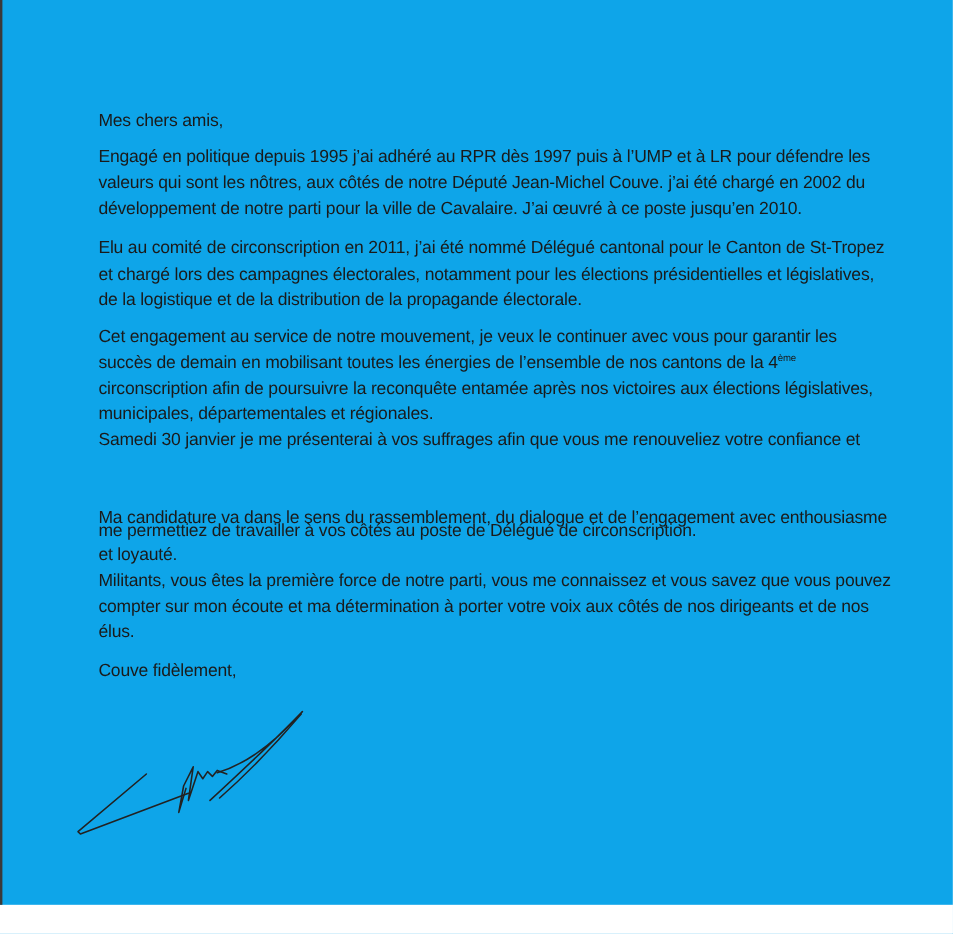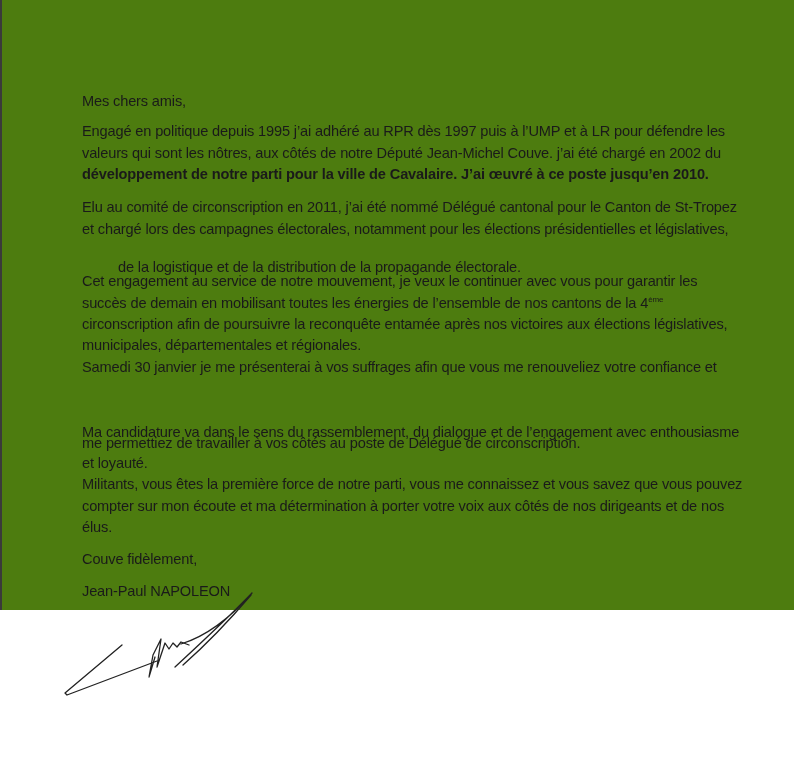--- a/index.html
+++ b/index.html
@@ -11,22 +11,22 @@
     width: 794px;
     height: 778px;
     position: relative;
     overflow: hidden;
     font-family: "Liberation Sans", "DejaVu Sans", sans-serif;
     color: #1a1a1a;
   }
   .page {
     position: absolute;
     left: 0; top: 0;
-    width: 794px; height: 610px;
-    background: #4d7c0f;
+    width: 794px; height: 754px;
+    background: #0ea5e9;
     border-left: 2px solid #3a3a3a;
     box-sizing: border-box;
   }
   .line {
     position: absolute;
     left: 80px;
     font-size: 14.6px;
     line-height: 18px;
     white-space: nowrap;
     letter-spacing: -0.15px;
@@ -47,27 +47,27 @@
 </head>
 <body>
 
 <div class="page">
 
   <div class="line" style="top:92px;">Mes chers amis,</div>
 
   <div>
     <div class="line" style="top:122px;">Engagé en politique depuis 1995 j’ai  adhéré au RPR dès 1997 puis à l’UMP et à LR pour défendre les</div>
     <div class="line" style="top:144px;">valeurs qui sont les nôtres, aux côtés de notre Député Jean-Michel Couve. j’ai été chargé en 2002 du</div>
-    <div class="line" style="top:165px;font-weight:bold;">développement de notre parti pour la ville de Cavalaire. J’ai œuvré à ce poste jusqu’en 2010.</div>
+    <div class="line" style="top:165px;">développement de notre parti pour la ville de Cavalaire. J’ai œuvré à ce poste jusqu’en 2010.</div>
   </div>
 
   <div>
     <div class="line" style="top:198px;">Elu au comité de circonscription en 2011, j’ai été nommé Délégué cantonal pour le Canton de St-Tropez</div>
     <div class="line" style="top:220px;">et chargé lors des campagnes électorales, notamment pour les élections présidentielles et législatives,</div>
-    <div class="line" style="top:258px;margin-left:36px;">de la logistique et de la distribution de la propagande électorale.</div>
+    <div class="line" style="top:241px;">de la logistique et de la distribution de la propagande électorale.</div>
   </div>
 
   <div>
     <div class="line" style="top:272px;">Cet engagement au service de notre mouvement,  je veux le continuer avec vous pour garantir les</div>
     <div class="line" style="top:294px;">
       <span>succès de demain en mobilisant toutes les énergies de l’ensemble de nos cantons de la 4</span><sup>ème</sup>
     </div>
     <div class="line" style="top:315px;">circonscription afin de poursuivre la reconquête entamée après nos  victoires aux élections législatives,</div>
     <div class="line" style="top:336px;">municipales, départementales et régionales.</div>
   </div>
@@ -82,21 +82,20 @@
     <div class="line" style="top:444px;margin-top:10px;">et loyauté.</div>
   </div>
 
   <div>
     <div class="line" style="top:475px;">Militants, vous êtes la première force de notre parti, vous me connaissez et vous savez que vous pouvez</div>
     <div class="line" style="top:497px;">compter sur mon écoute et ma détermination à porter votre voix aux côtés de nos dirigeants et de nos</div>
     <div class="line" style="top:518px;">élus.</div>
   </div>
 
   <div class="line" style="top:550px;">Couve fidèlement,</div>
-  <div class="line" style="top:582px;">Jean-Paul NAPOLEON</div>
 
   <svg class="signature" viewBox="0 0 210 115">
     <g fill="none" stroke="#222" stroke-width="1.3" stroke-linecap="round" stroke-linejoin="round">
 
       <path d="M65 60 L8 108 L10 110 L100 76"></path>
 
       <path d="M98 72 L92 92 L96 70 L104 54 L100 82 L108 58 L112 64 L116 58 L120 62 L124 57 L132 60"></path>
 
       <path d="M124 59 Q160 48 195 8 Q170 34 118 82"></path>
       <path d="M126 80 Q160 50 194 10"></path>

